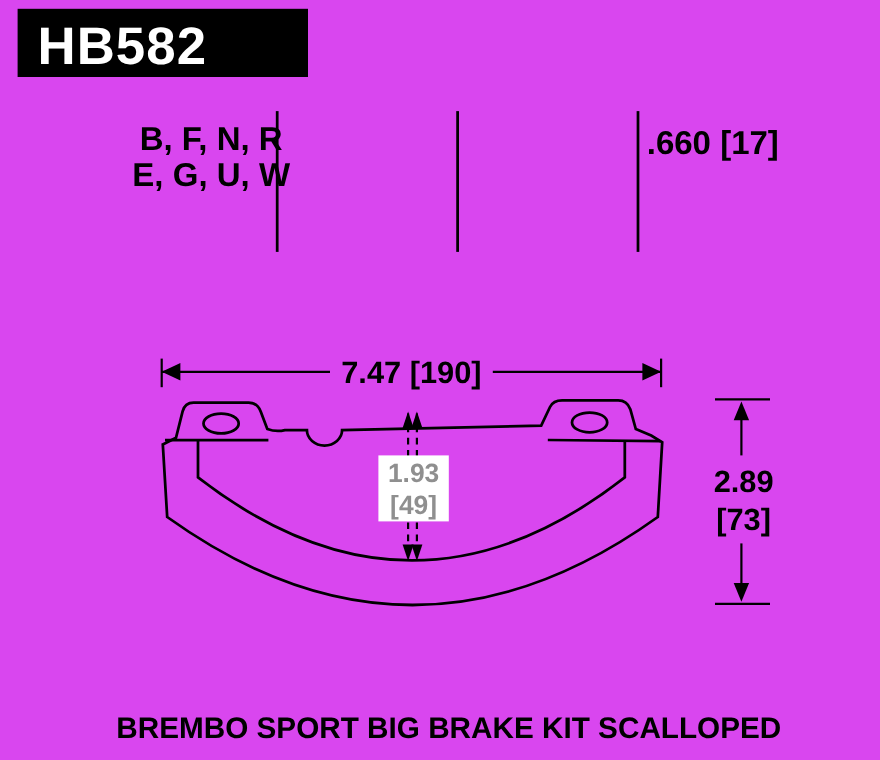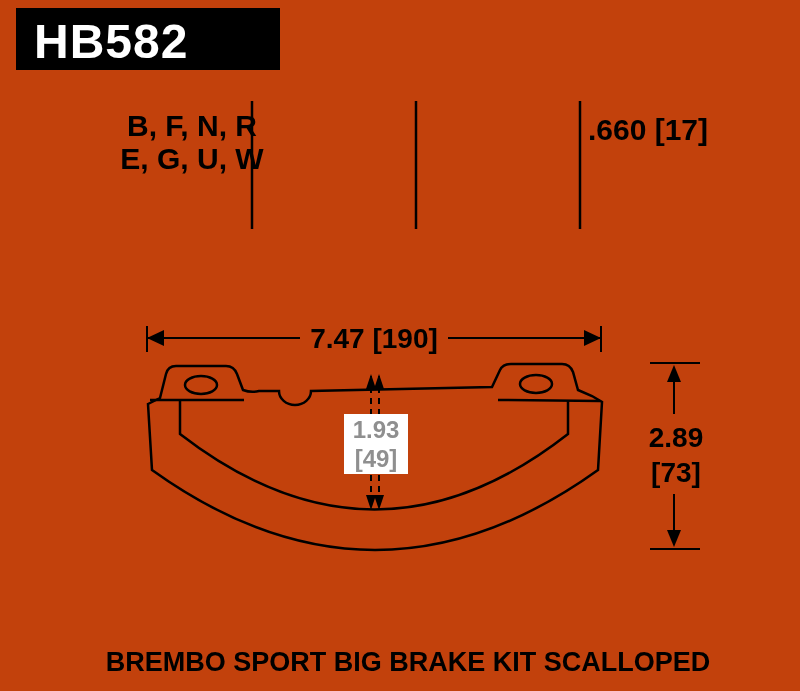--- a/index.html
+++ b/index.html
@@ -7,21 +7,21 @@
     padding: 0;
     background: #ffffff;
     width: 800px;
     height: 691px;
     overflow: hidden;
   }
   .stage {
     position: relative;
     width: 800px;
     height: 691px;
-    background: #c2410c;
+    background: #d946ef;
   }
   svg text {
     font-family: "Liberation Sans", sans-serif;
     font-weight: bold;
     fill: #000000;
   }
   .t-part     { font-size: 48px; fill: #ffffff; letter-spacing: 1px; }
   .t-codes    { font-size: 30px; }
   .t-thick    { font-size: 30px; }
   .t-dim      { font-size: 28px; }

